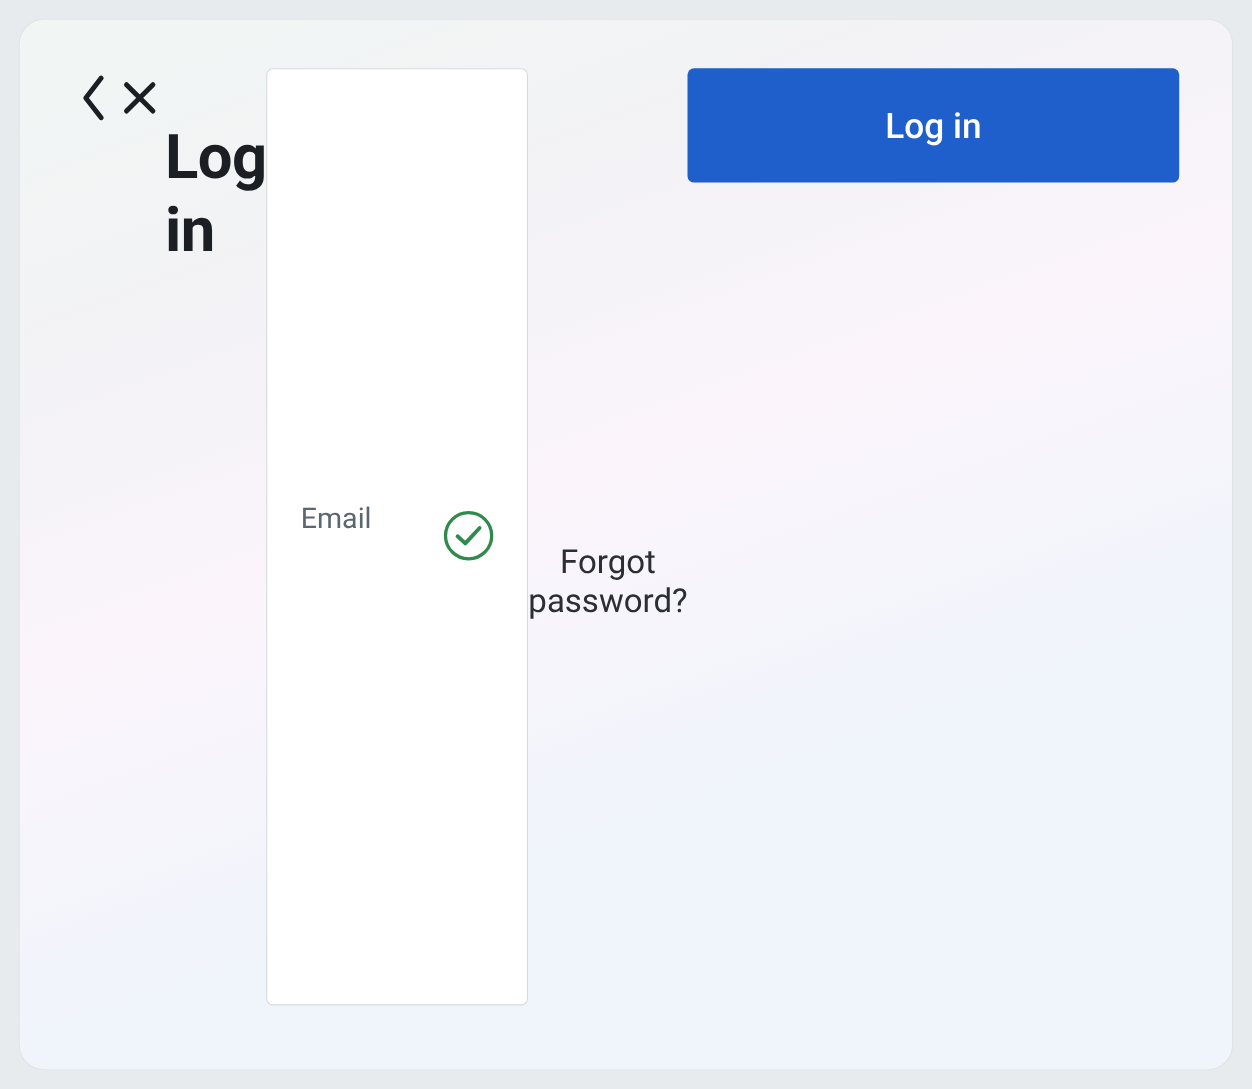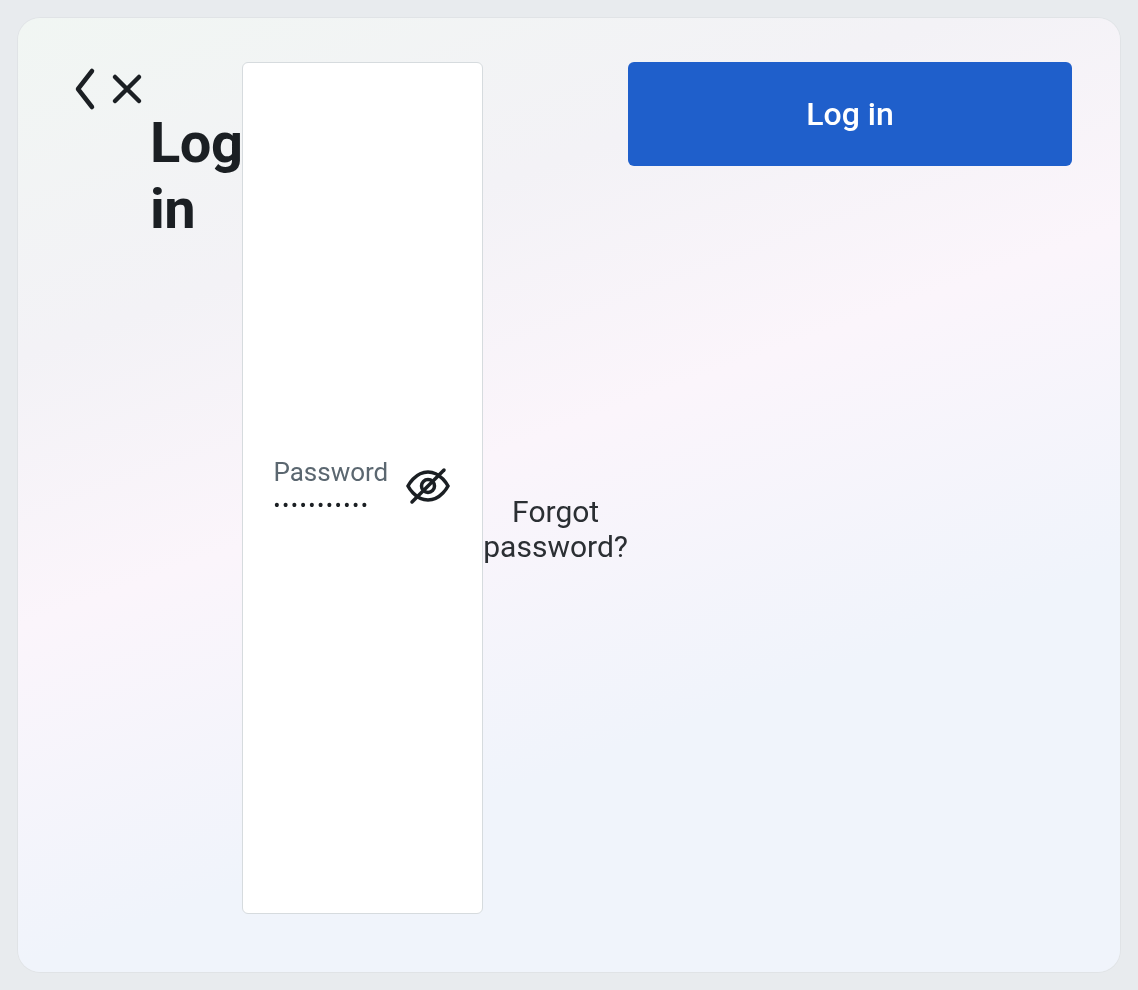--- a/index.html
+++ b/index.html
@@ -168,36 +168,33 @@
       <span>
         <svg width="34" height="34" viewBox="0 0 34 34" fill="none">
           <path d="M5 5 L29 29 M29 5 L5 29" stroke="currentColor" stroke-width="4.5" stroke-linecap="round"></path>
         </svg>
       </span>
     </button>
   </div>
 
   <h1 class="title">Log in</h1>
 
-
-  <div class="field">
+  <div class="field email">
     <div class="field-inner">
-      <div class="field-label">Password</div>
-      <input type="text" class="field-input hidden-value" readonly="" value="•••••••••••" style="">
+      <div class="field-label">Email</div>
+      <input type="text" class="field-input" value="" style="">
     </div>
-    <button class="eye-btn">
-      <span>
-        <svg width="48" height="40" viewBox="0 0 48 40" fill="none">
-          <path d="M4 20 C4 20 11 6 24 6 C37 6 44 20 44 20 C44 20 37 34 24 34 C11 34 4 20 4 20 Z" stroke="currentColor" stroke-width="3.5" fill="none"></path>
-          <circle cx="24" cy="20" r="6.5" stroke="currentColor" stroke-width="3.5" fill="none"></circle>
-          <line x1="8" y1="36" x2="40" y2="4" stroke="currentColor" stroke-width="3.5" stroke-linecap="round"></line>
-        </svg>
-      </span>
-    </button>
+    <span class="check-circle">
+      <svg width="46" height="46" viewBox="0 0 46 46" fill="none">
+        <circle cx="23" cy="23" r="21" stroke="#2f8a4b" stroke-width="3" fill="none"></circle>
+        <path d="M13 23.5 L20 30 L33 16" stroke="#2f8a4b" stroke-width="3.5" stroke-linecap="round" stroke-linejoin="round" fill="none"></path>
+      </svg>
+    </span>
   </div>
+
 
   <button class="forgot-link">Forgot password?</button>
 
   <div class="spacer"></div>
 
   <button class="login-btn">
     <span>Log in</span>
   </button>
 
 </div>

